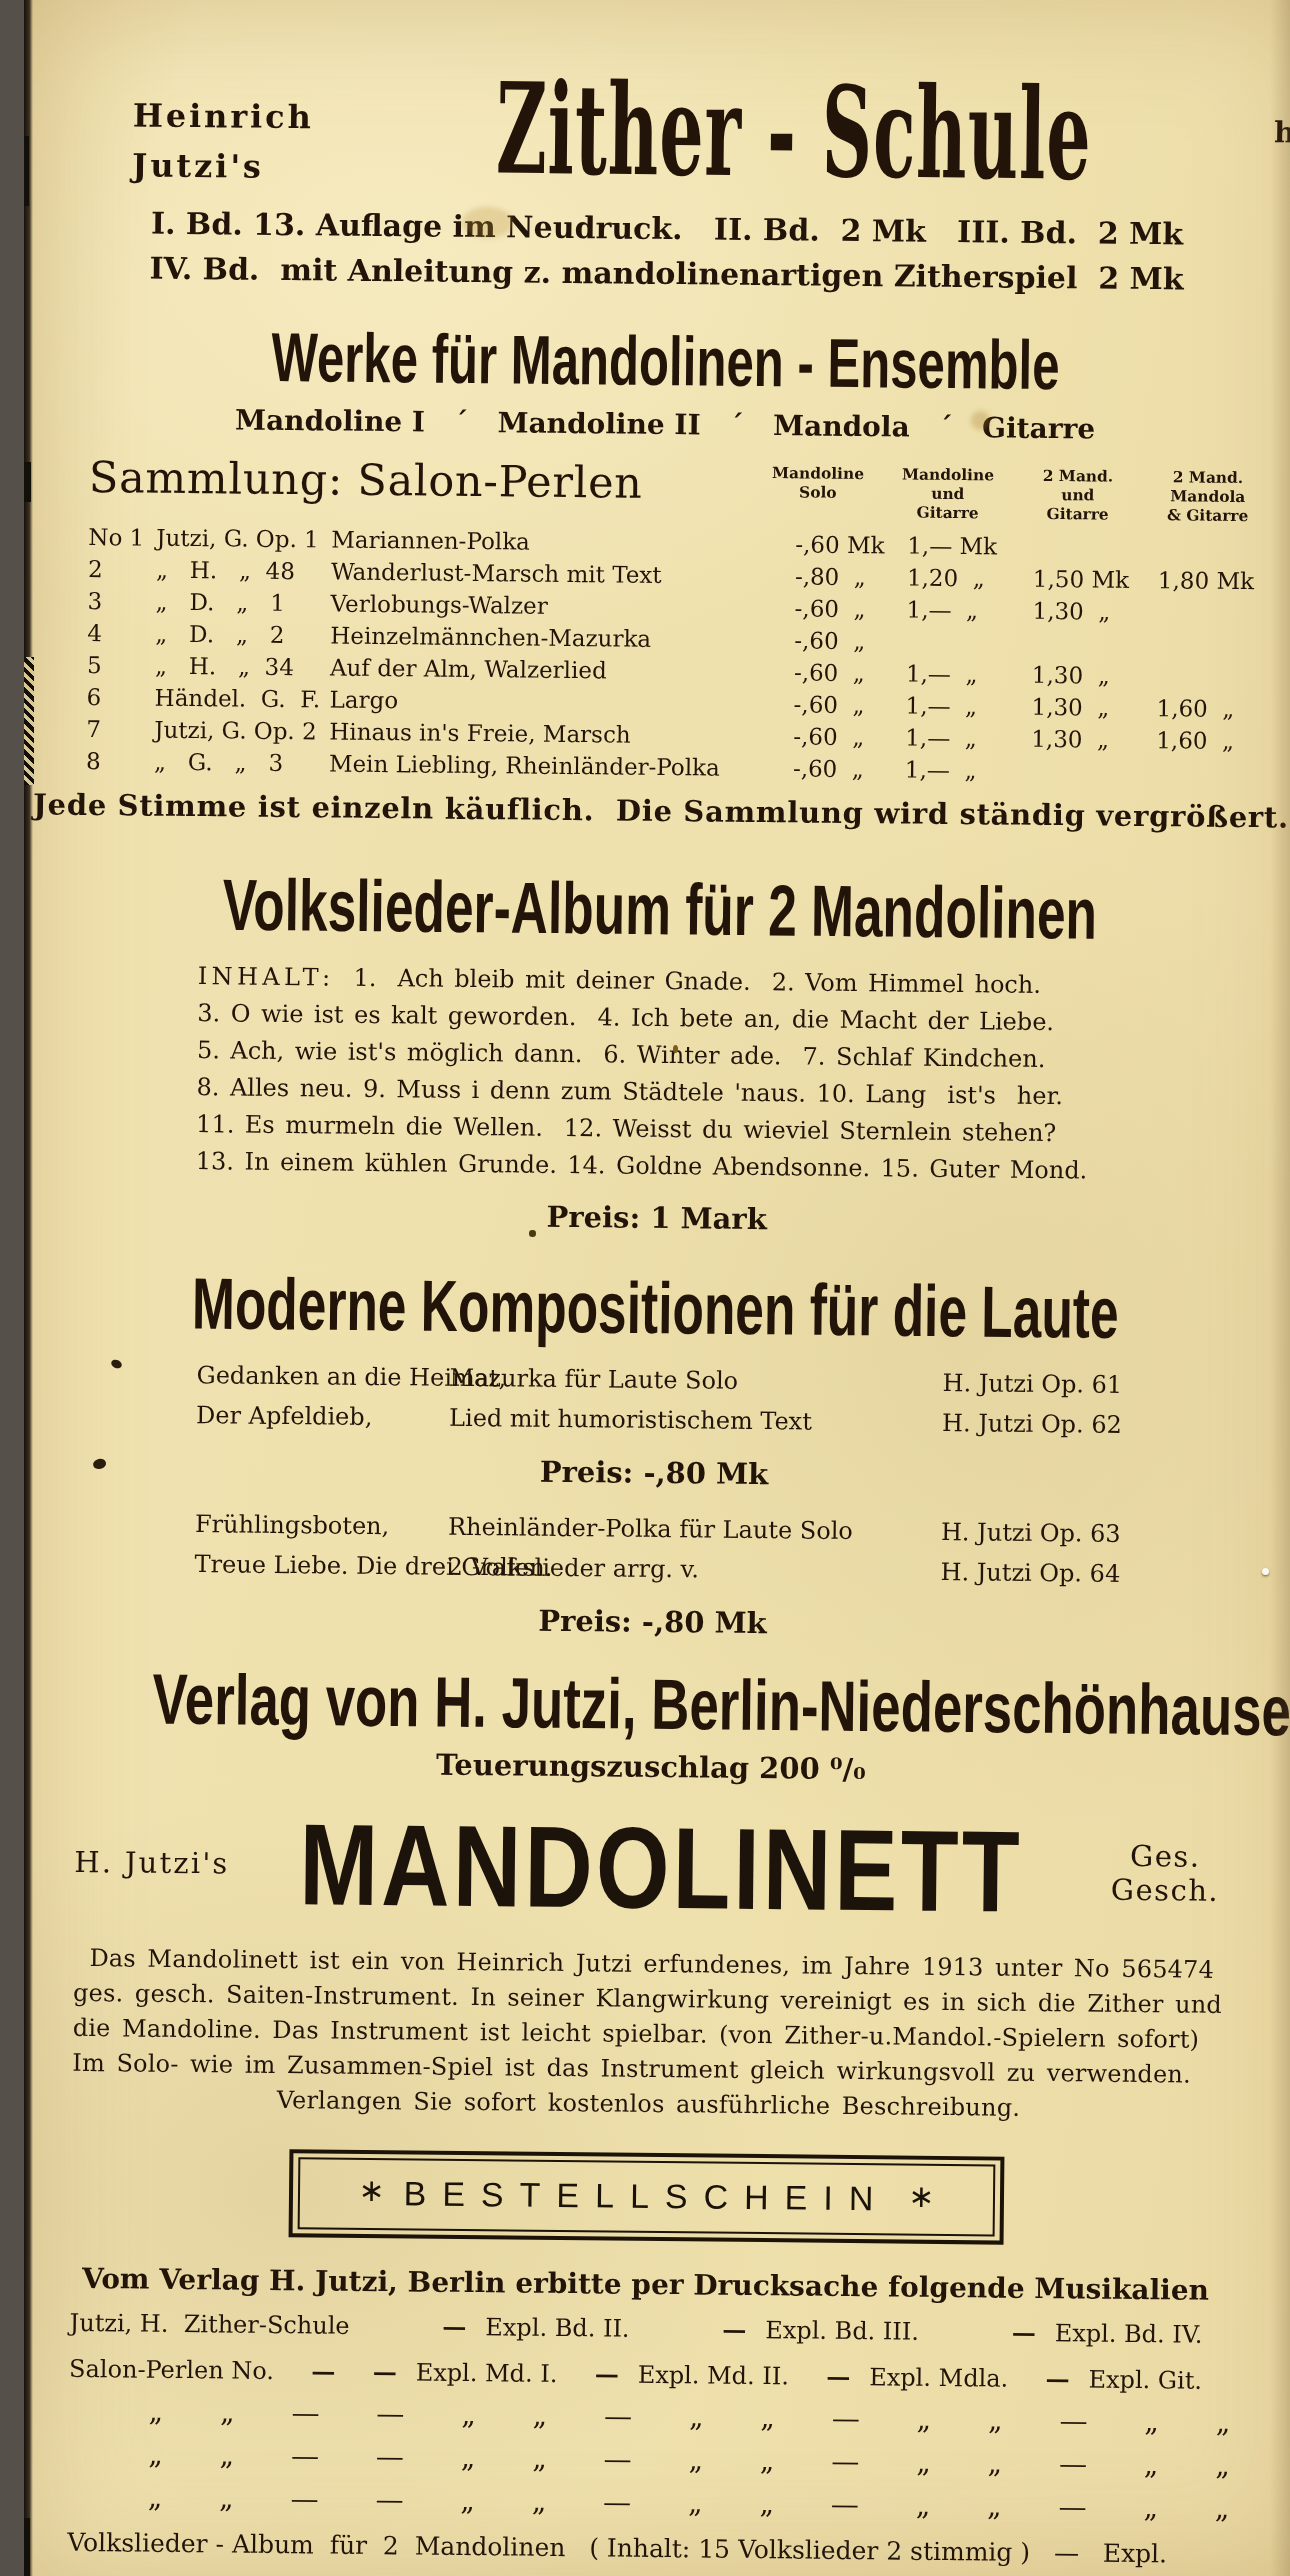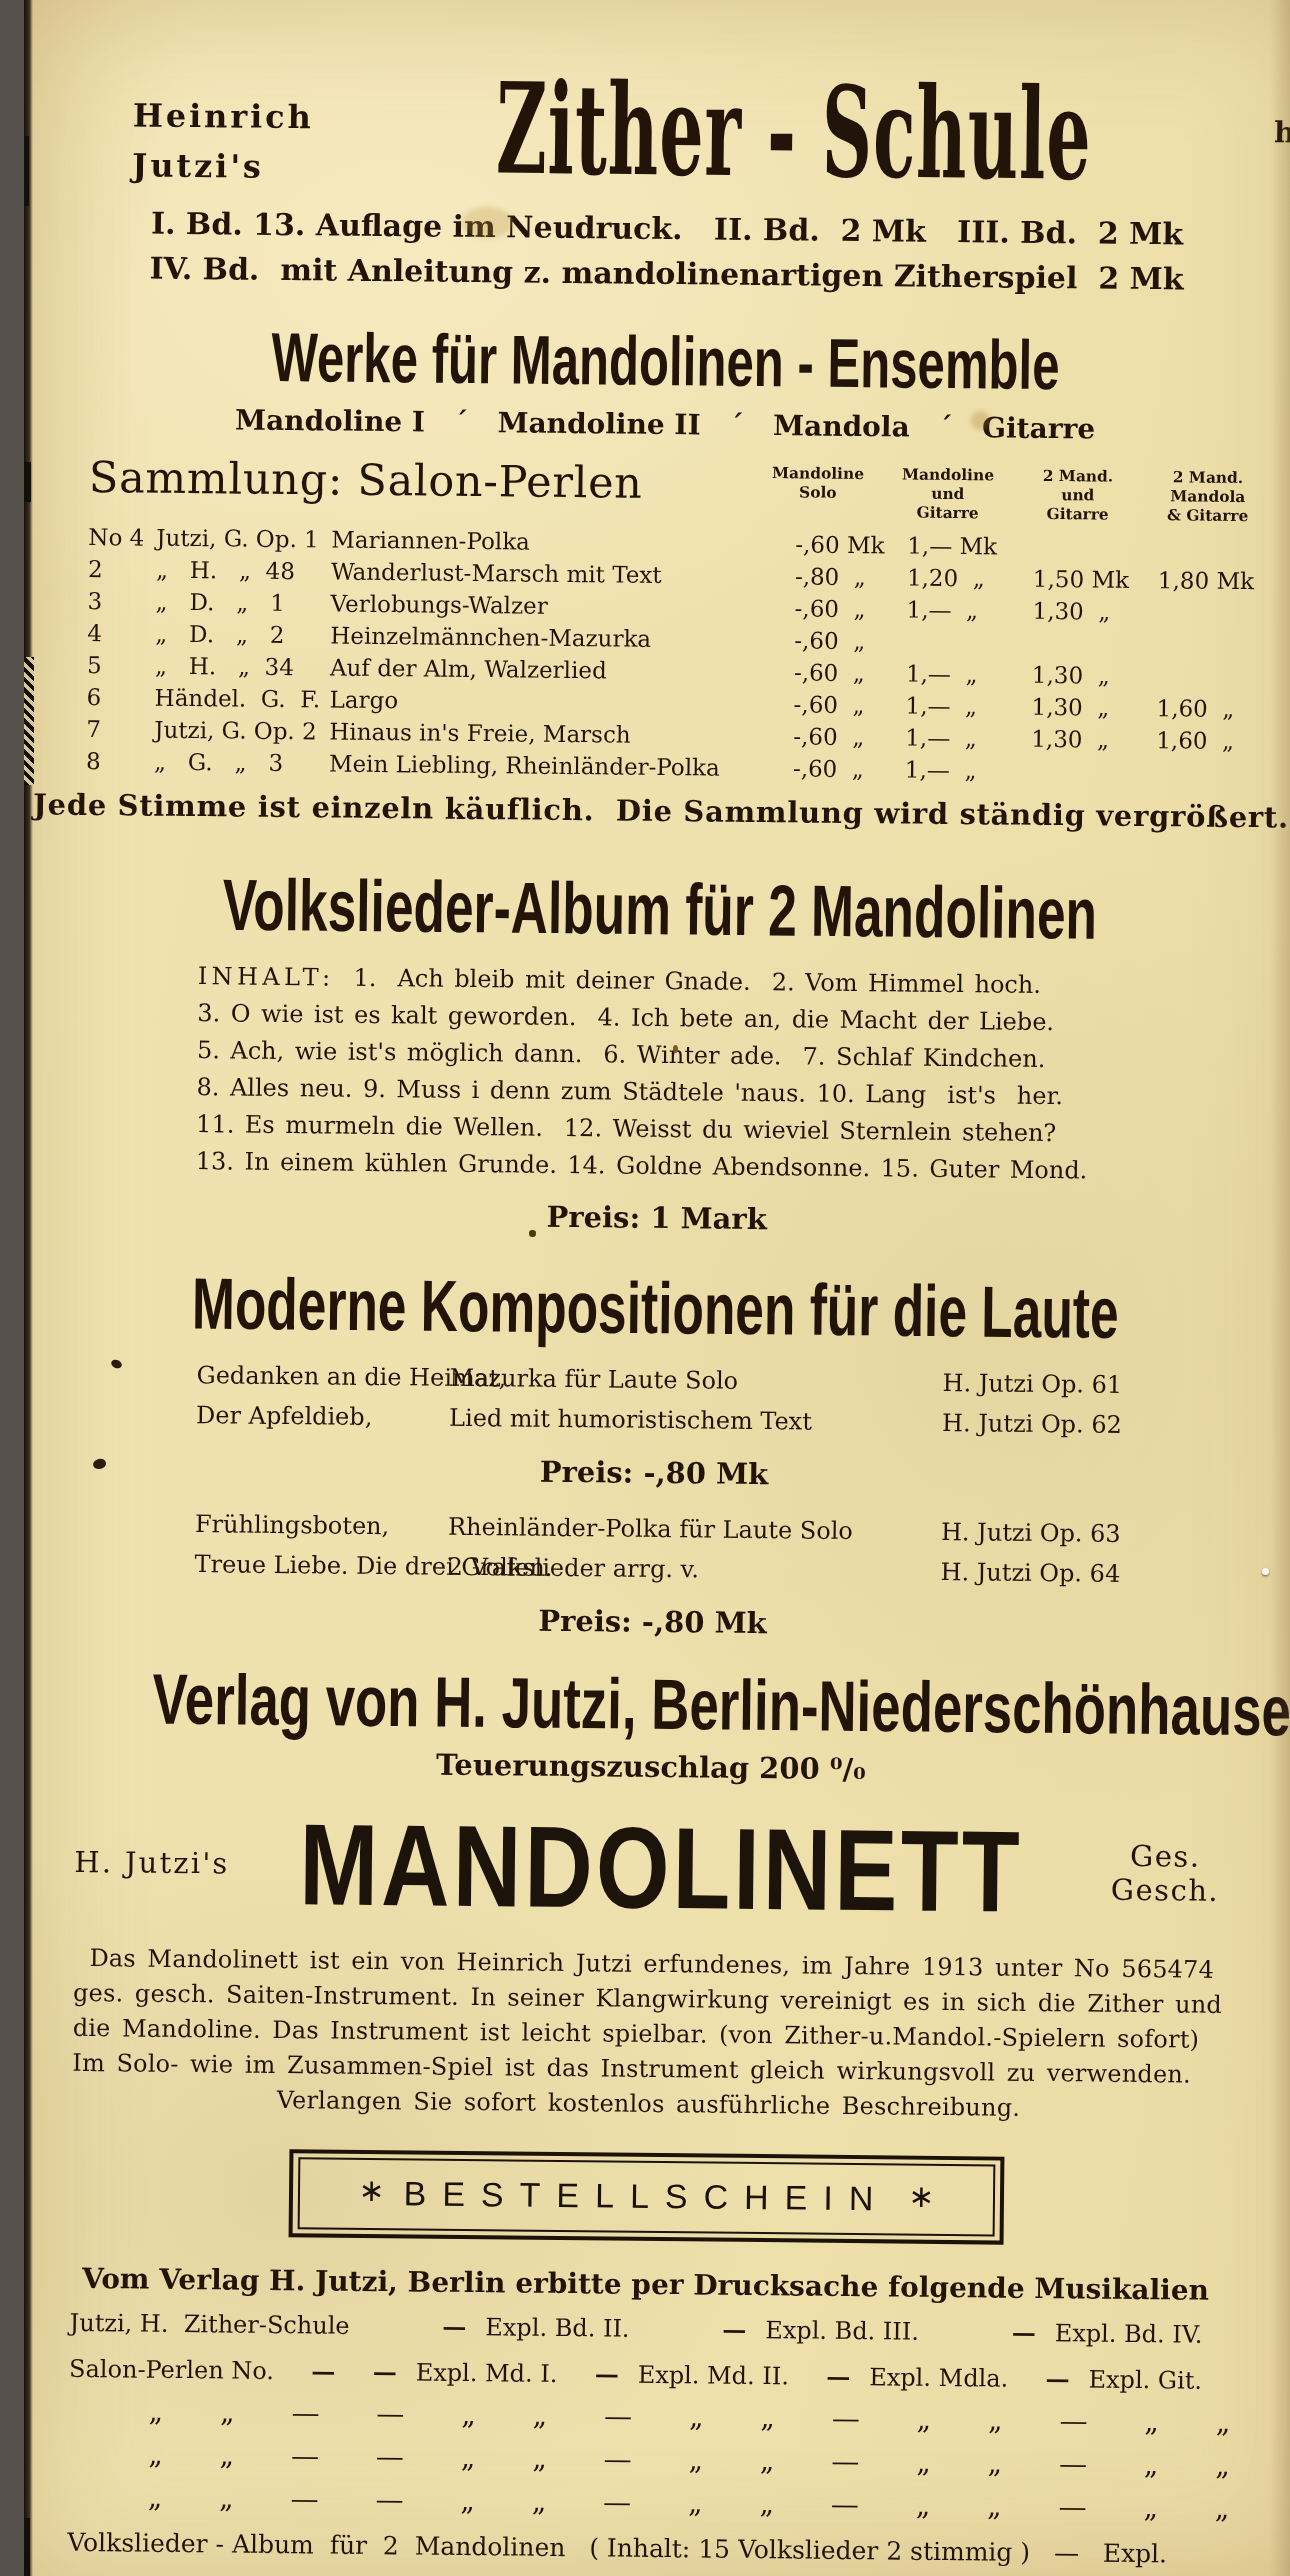--- a/index.html
+++ b/index.html
@@ -151,21 +151,21 @@
 und
 Gitarre</div>
         <div class="ph">2 Mand.
 Mandola
 &amp; Gitarre</div>
       </div>
     </div>
 
     <div class="table">
       <div class="trow">
-        <span>No 4</span><span>Jutzi, G. Op. 1</span><span>Mariannen-Polka</span><span>-,60 Mk</span><span>1,— Mk</span><span></span><span></span>
+        <span>No 1</span><span>Jutzi, G. Op. 1</span><span>Mariannen-Polka</span><span>-,60 Mk</span><span>1,— Mk</span><span></span><span></span>
       </div>
       <div class="trow">
         <span>2</span><span>„   H.   „  48</span><span>Wanderlust-Marsch mit Text</span><span>-,80  „</span><span>1,20  „</span><span>1,50 Mk</span><span>1,80 Mk</span>
       </div>
       <div class="trow">
         <span>3</span><span>„   D.   „   1</span><span>Verlobungs-Walzer</span><span>-,60  „</span><span>1,—  „</span><span>1,30  „</span><span></span>
       </div>
       <div class="trow">
         <span>4</span><span>„   D.   „   2</span><span>Heinzelmännchen-Mazurka</span><span>-,60  „</span><span></span><span></span><span></span>
       </div>

